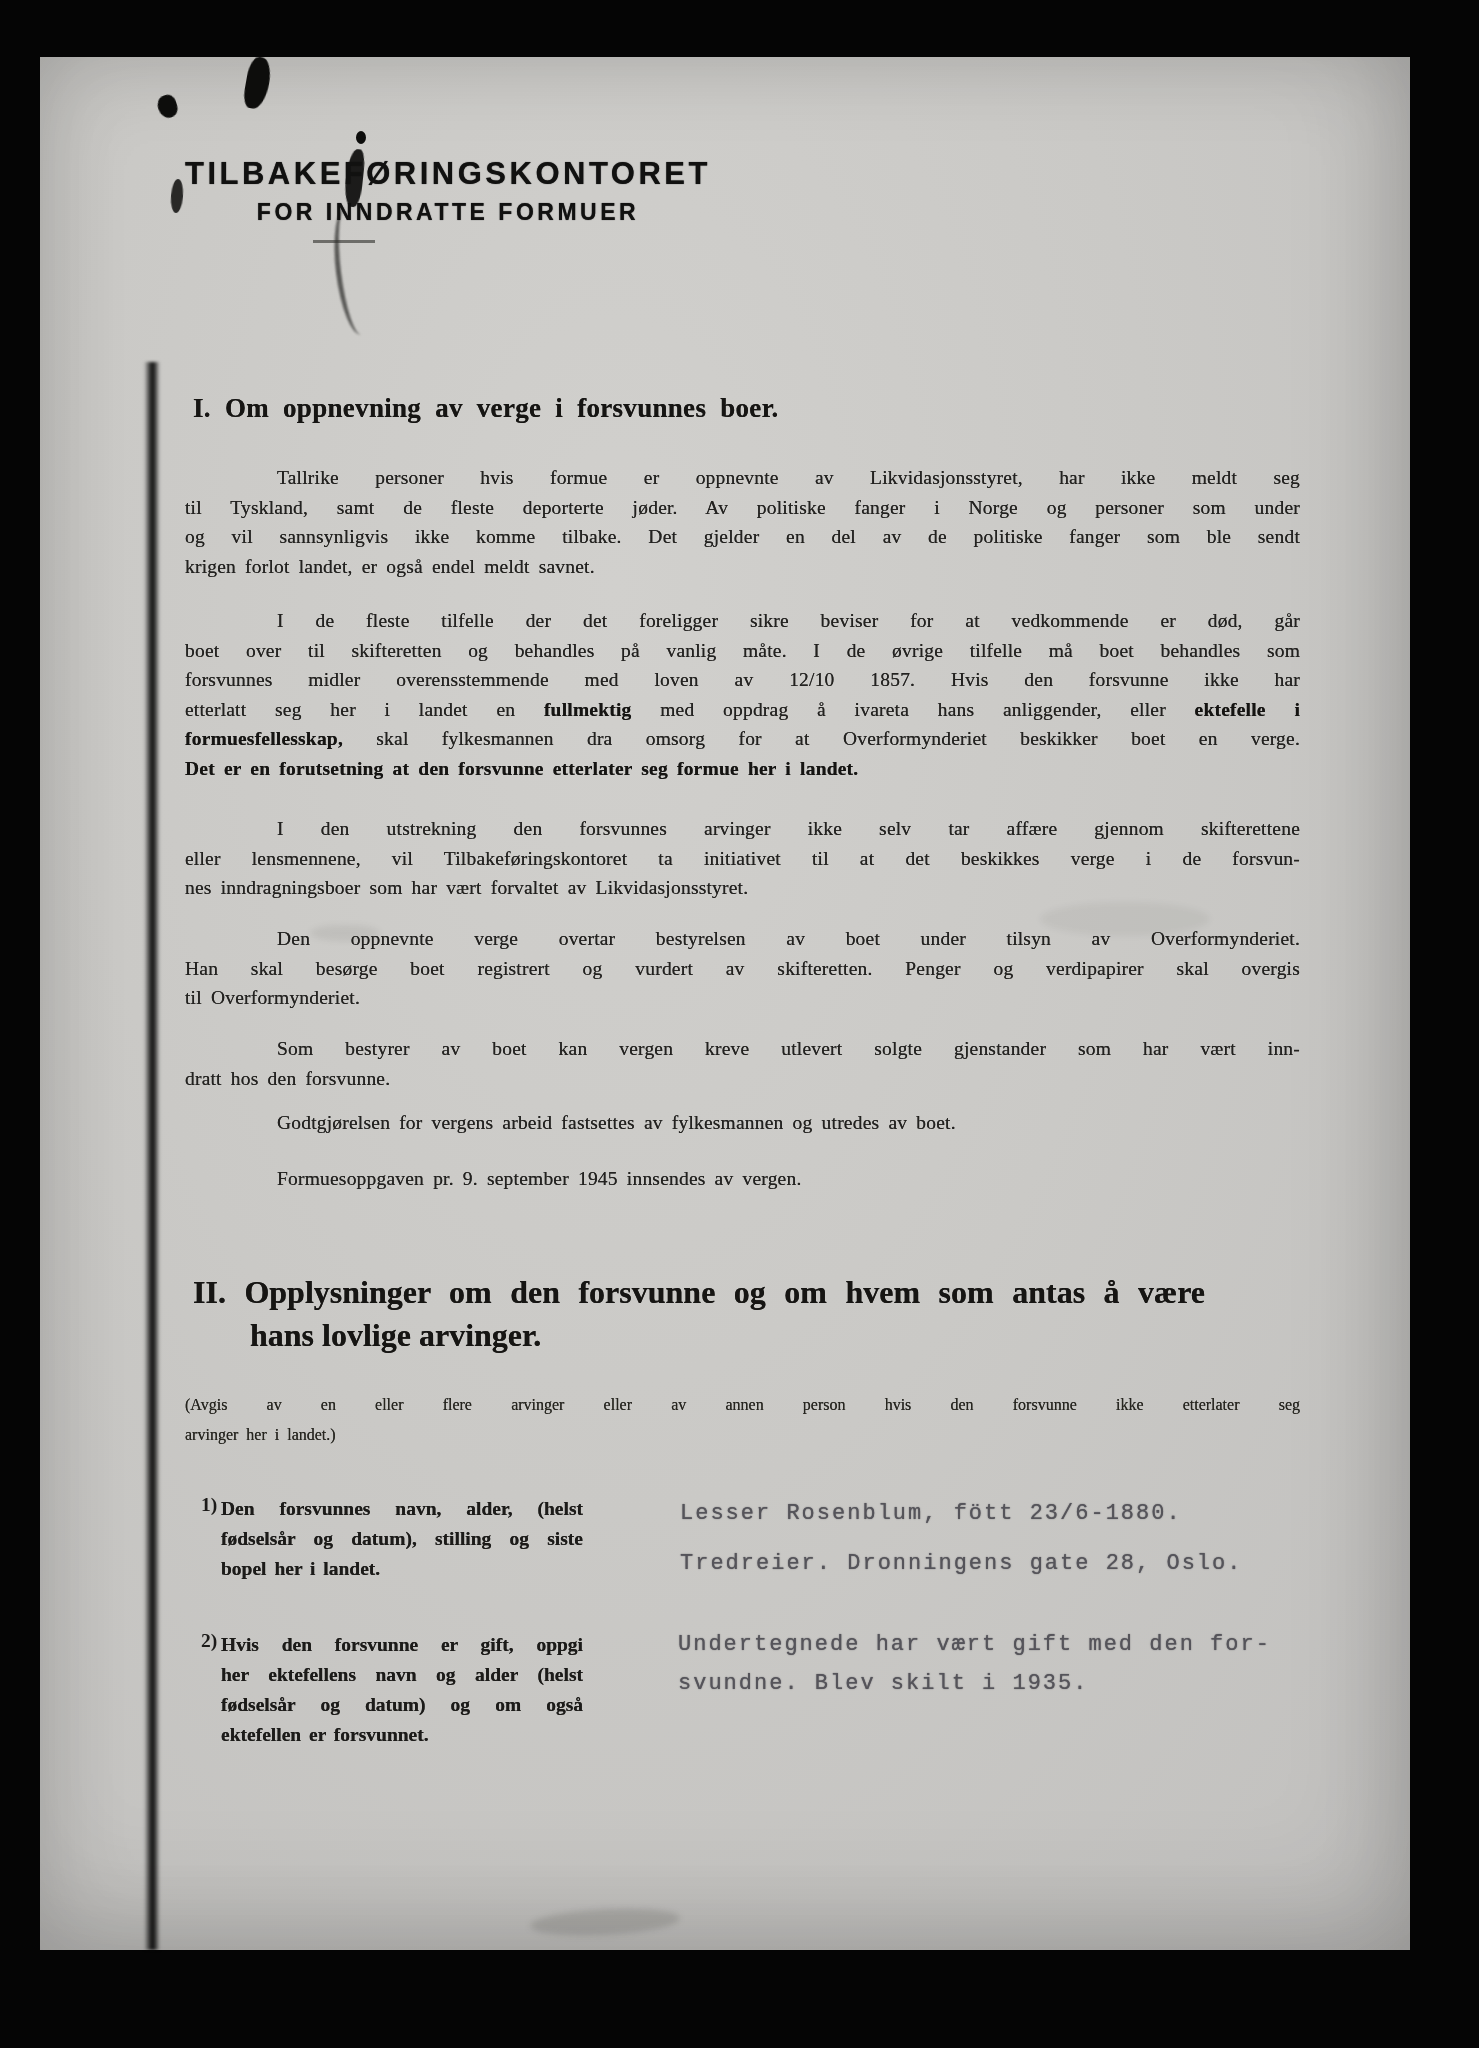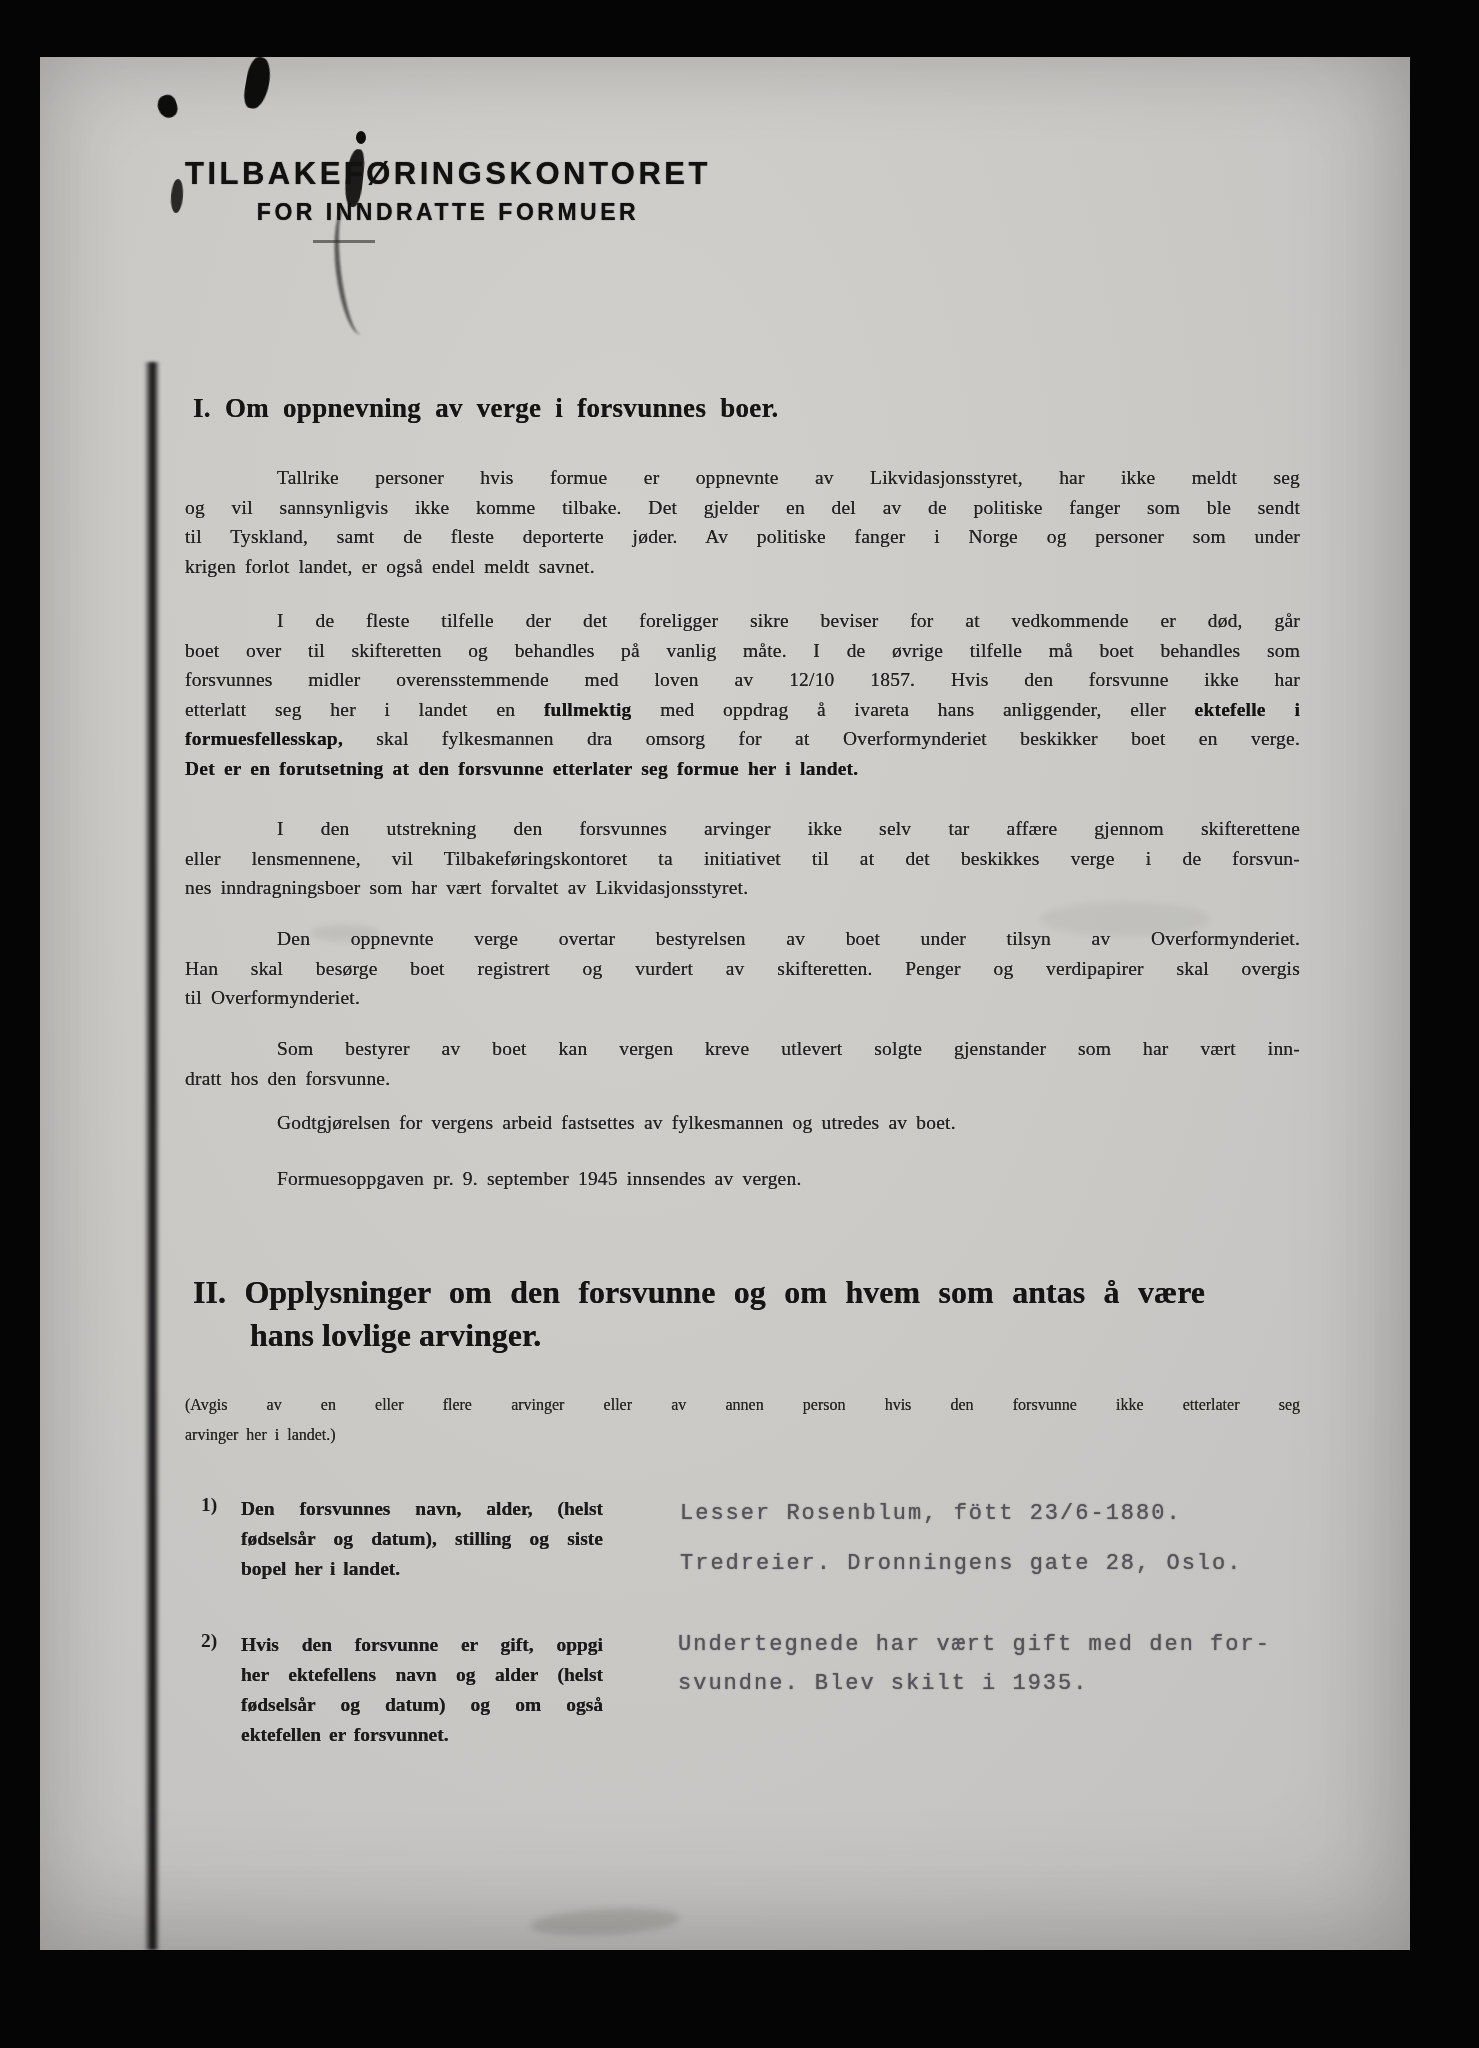--- a/index.html
+++ b/index.html
@@ -67,21 +67,21 @@
   .note{position:absolute;left:145px;top:1333px;width:1115px;font-size:16px;
         line-height:30px;word-spacing:4px;color:#26251f;
         text-shadow:0 0 0.4px rgba(30,30,28,0.8);}
   .note .line{text-align:justify;text-align-last:justify;}
   .note .line:last-child{text-align-last:left;}
 
   
   .item{position:absolute;left:145px;width:1115px;}
   .item-1{top:1437px;} .item-2{top:1573px;}
   .item-number{position:absolute;left:16px;top:0;font-weight:bold;font-size:19.5px;color:#1c1b19;}
-  .item-label{margin-left:56px;width:362px;font-weight:bold;font-size:19.5px;line-height:30px;
+  .item-label{margin-left:36px;width:362px;font-weight:bold;font-size:19.5px;line-height:30px;
               word-spacing:3px;color:#1c1b19;text-shadow:0 0 0.4px rgba(25,25,22,0.85);}
   .item-label .line{text-align:justify;text-align-last:justify;}
   .item-label .line:last-child{text-align-last:left;}
 
   
   .answer{position:absolute;font-family:"Liberation Mono", monospace;font-size:22px;
           letter-spacing:2px;color:#55545a;text-shadow:0 0 1.2px rgba(75,74,80,0.95);}
   .answer .line{text-align:left;text-align-last:left;white-space:nowrap;}
   .answer-1{left:640px;top:1432px;line-height:50px;}
   .answer-2{left:638px;top:1568px;line-height:39px;}
@@ -108,22 +108,22 @@
       <div class="office-1">TILBAKEFØRINGSKONTORET</div>
       <div class="office-2">FOR INNDRATTE FORMUER</div>
     </div>
     <div class="header-rule"></div>
 
 
     <div class="sec1-heading">I. Om oppnevning av verge i forsvunnes boer.</div>
 
     <div class="para p1">
         <div class="line">Tallrike personer hvis formue er oppnevnte av Likvidasjonsstyret, har ikke meldt seg</div>
+        <div class="line">til Tyskland, samt de fleste deporterte jøder. Av politiske fanger i Norge og personer som under</div>
         <div class="line">og vil sannsynligvis ikke komme tilbake. Det gjelder en del av de politiske fanger som ble sendt</div>
-        <div class="line">til Tyskland, samt de fleste deporterte jøder. Av politiske fanger i Norge og personer som under</div>
         <div class="line">krigen forlot landet, er også endel meldt savnet.</div>
       </div>
     <div class="para p2">
         <div class="line">I de fleste tilfelle der det foreligger sikre beviser for at vedkommende er død, går</div>
         <div class="line">boet over til skifteretten og behandles på vanlig måte. I de øvrige tilfelle må boet behandles som</div>
         <div class="line">forsvunnes midler overensstemmende med loven av 12/10 1857. Hvis den forsvunne ikke har</div>
         <div class="line"><span>etterlatt seg her i landet en </span><b>fullmektig</b><span> med oppdrag å ivareta hans anliggender, eller </span><b>ektefelle i</b></div>
         <div class="line"><b>formuesfellesskap,</b><span> skal fylkesmannen dra omsorg for at Overformynderiet beskikker boet en verge.</span></div>
         <div class="line"><b>Det er en forutsetning at den forsvunne etterlater seg formue her i landet.</b></div>
       </div>

